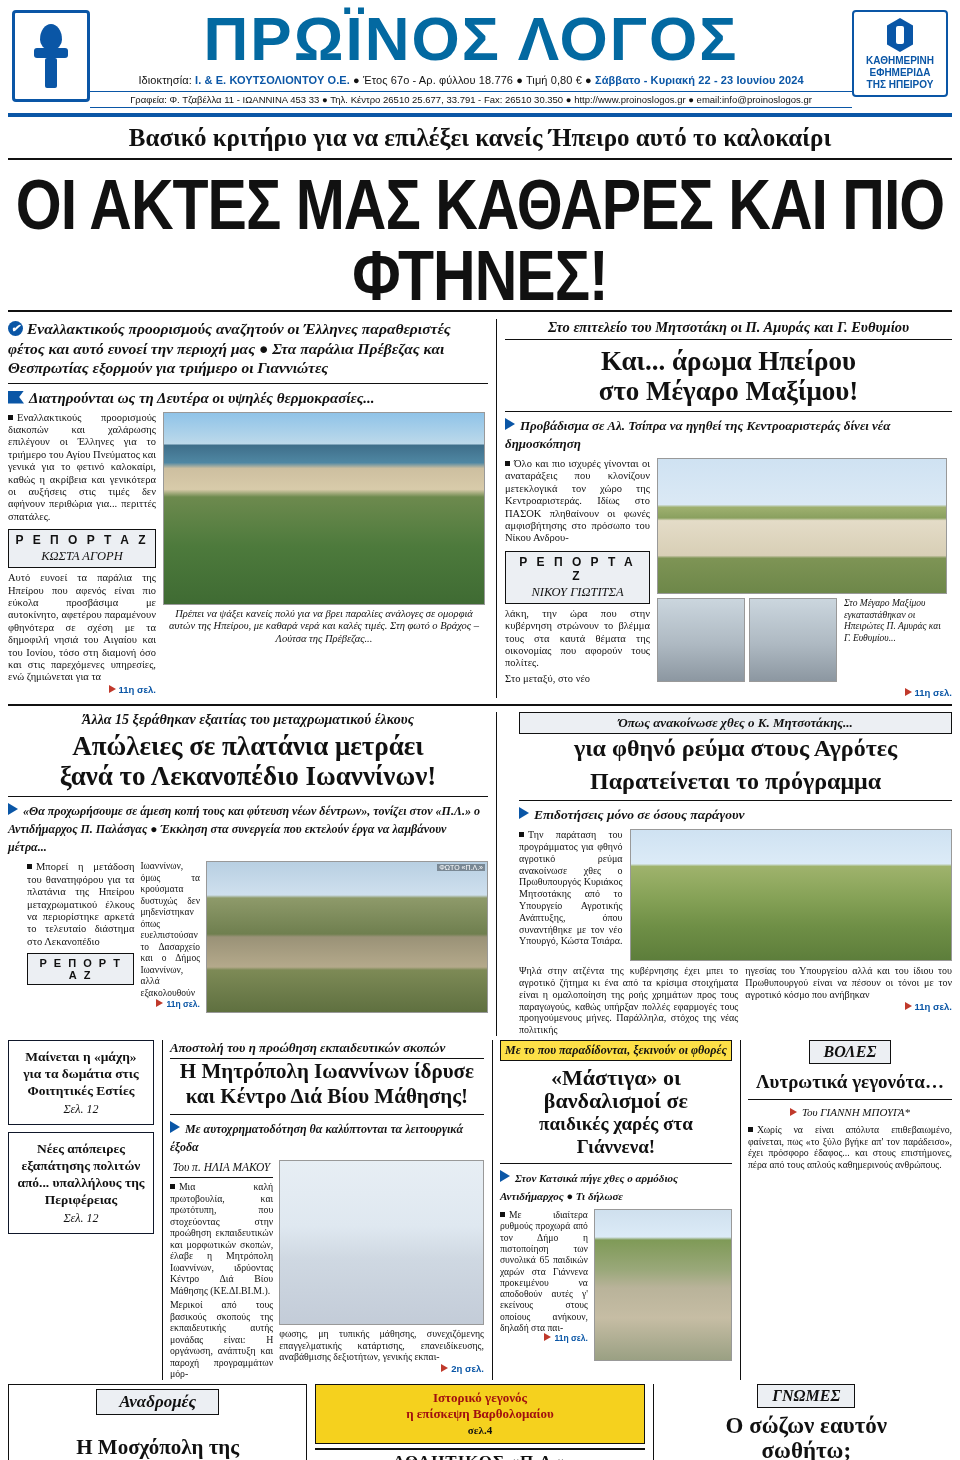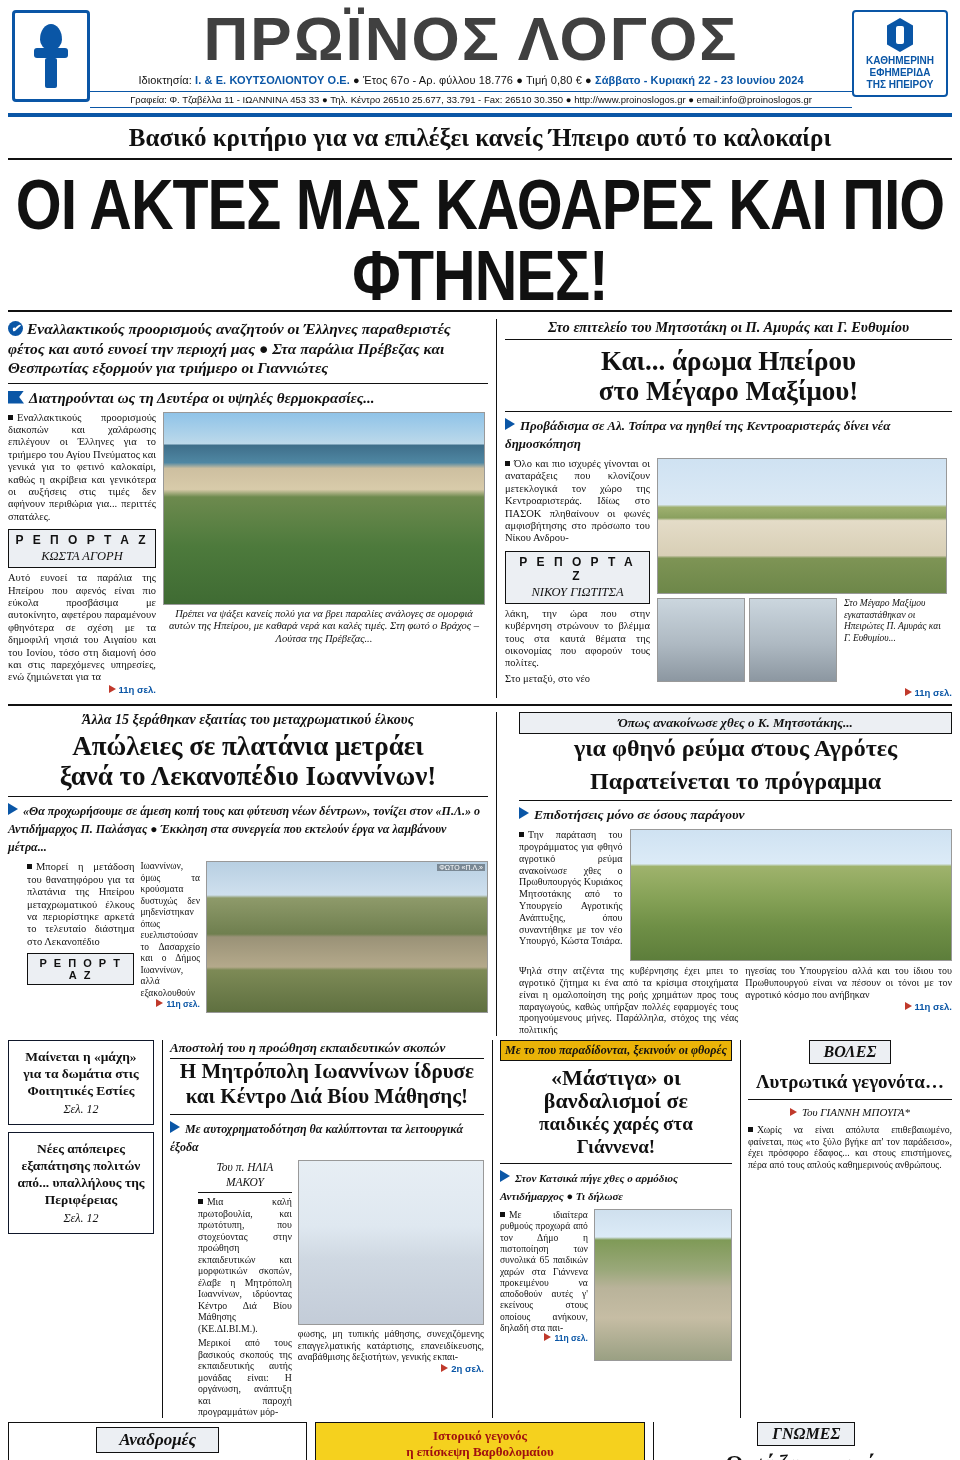--- a/index.html
+++ b/index.html
@@ -31,21 +31,21 @@
     background: #0a56a6; border-radius: 3px;
   }
   .torch .stick {
     position: absolute; left: 17px; top: 34px; width: 12px; height: 30px;
     background: #0a56a6; border-radius: 2px;
   }
   .title-block { flex: 1 1 auto; text-align: center; }
   .paper-title {
     font-family: "Liberation Sans", sans-serif;
     font-weight: bold; font-size: 62px; line-height: 62px; letter-spacing: 2px;
-    color: #404040; margin: 2px 0 2px 0;
+    color: #0369a1; margin: 2px 0 2px 0;
   }
   .subline1 {
     font-family: "Liberation Sans", sans-serif; font-size: 11px; color: #111;
     letter-spacing: .1px; margin-top: 4px;
   }
   .subline1 b { color: #0a56a6; }
   .subline2 {
     font-family: "Liberation Sans", sans-serif; font-size: 9.5px; color: #111;
     border-top: 1px solid #0a56a6; border-bottom: 1px solid #0a56a6;
     margin-top: 5px; padding: 2px 0;
@@ -379,39 +379,39 @@
     <div style="width:322px;" class="vline">
       <div style="padding-left:7px;">
         <div style="font-style:italic;font-weight:bold;font-size:13px;border-bottom:1px solid #111;padding-bottom:2px;">Αποστολή του η προώθηση εκπαιδευτικών σκοπών</div>
         <div class="head-mid" style="">Η Μητρόπολη Ιωαννίνων ίδρυσε</div>
         <div class="head-mid">και Κέντρο Διά Βίου Μάθησης!</div>
         <div class="hr"></div>
         <div class="subhead-it" style="font-size:12px;">
           <span class="arrow"></span><span>Με αυτοχρηματοδότηση θα καλύπτονται τα λειτουργικά έξοδα</span>
         </div>
         <div style="display:flex;gap:6px;margin-top:4px;">
-          <div style="width:104px;margin-left:28px;">
+          <div style="width:104px;">
             <div class="ital-center" style="font-size:11.5px;border-bottom:1px solid #111;padding-bottom:2px;">Του π. ΗΛΙΑ ΜΑΚΟΥ</div>
             <div class="body-txt" style="font-size:9.8px;line-height:11.5px;margin-top:3px;">
               <span class="bullet-sq"></span><span>Μια καλή πρωτοβουλία, και πρωτότυπη, που στοχεύοντας στην προώθηση εκπαιδευτικών και μορφωτικών σκοπών, έλαβε η Μητρόπολη Ιωαννίνων, ιδρύοντας Κέντρο Διά Βίου Μάθησης (ΚΕ.ΔΙ.ΒΙ.Μ.).</span>
             </div>
             <div class="body-txt" style="font-size:9.8px;line-height:11.5px;margin-top:3px;">Μερικοί από τους βασικούς σκοπούς της εκπαιδευτικής αυτής μονάδας είναι: Η οργάνωση, ανάπτυξη και παροχή προγραμμάτων μόρ-</div>
           </div>
           <div style="width:206px;">
             <div class="photo img-class" style="height:165px;border:1px solid #999;"></div>
             <div class="body-txt" style="font-size:9.8px;line-height:11.5px;margin-top:3px;">φωσης, μη τυπικής μάθησης, συνεχιζόμενης επαγγελματικής κατάρτισης, επανειδίκευσης, αναβάθμισης δεξιοτήτων, γενικής εκπαι-</div>
             <div class="more"><span class="a"></span><span>2η σελ.</span></div>
           </div>
         </div>
       </div>
     </div>
 
     <div style="width:240px;" class="vline">
       <div style="padding-left:7px;">
-        <div class="boxline" style="text-align:center;font-style:italic;font-weight:bold;font-size:12px;padding:2px 0;background:#eab308;">Με το που παραδίδονται, ξεκινούν οι φθορές</div>
+        <div class="boxline" style="text-align:center;font-style:italic;font-weight:bold;font-size:12px;padding:2px 0;background:#fde047;">Με το που παραδίδονται, ξεκινούν οι φθορές</div>
         <div class="head-mid" style="margin-top:5px;font-size:22px;line-height:23px;">«Μάστιγα» οι βανδαλισμοί σε</div>
         <div class="head-mid" style="font-size:19px;line-height:23px;">παιδικές χαρές στα Γιάννενα!</div>
         <div class="hr"></div>
         <div class="subhead-it" style="font-size:11px;">
           <span class="arrow"></span><span>Στον Κατσικά πήγε χθες ο αρμόδιος Αντιδήμαρχος ● Τι δήλωσε</span>
         </div>
         <div style="display:flex;gap:6px;margin-top:4px;">
           <div style="width:88px;">
             <div class="body-txt" style="font-size:9.6px;line-height:11.3px;">
               <span class="bullet-sq"></span><span>Με ιδιαίτερα ρυθμούς προχωρά από τον Δήμο η πιστοποίηση των συνολικά 65 παιδικών χαρών στα Γιάννενα προκειμένου να αποδοθούν αυτές γ' εκείνους στους οποίους ανήκουν, δηλαδή στα παι-</span>

